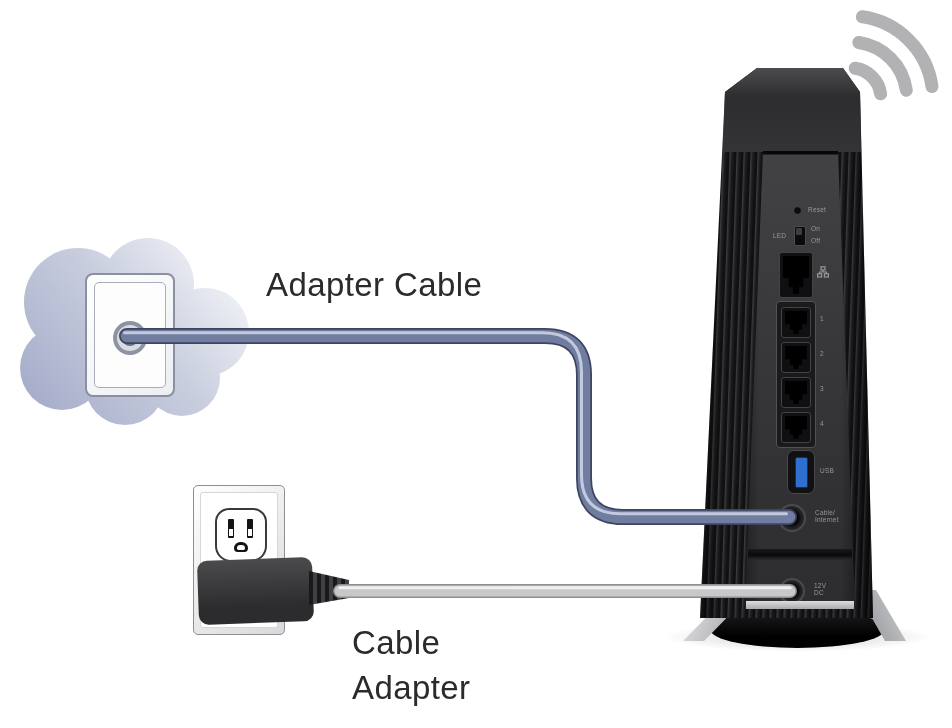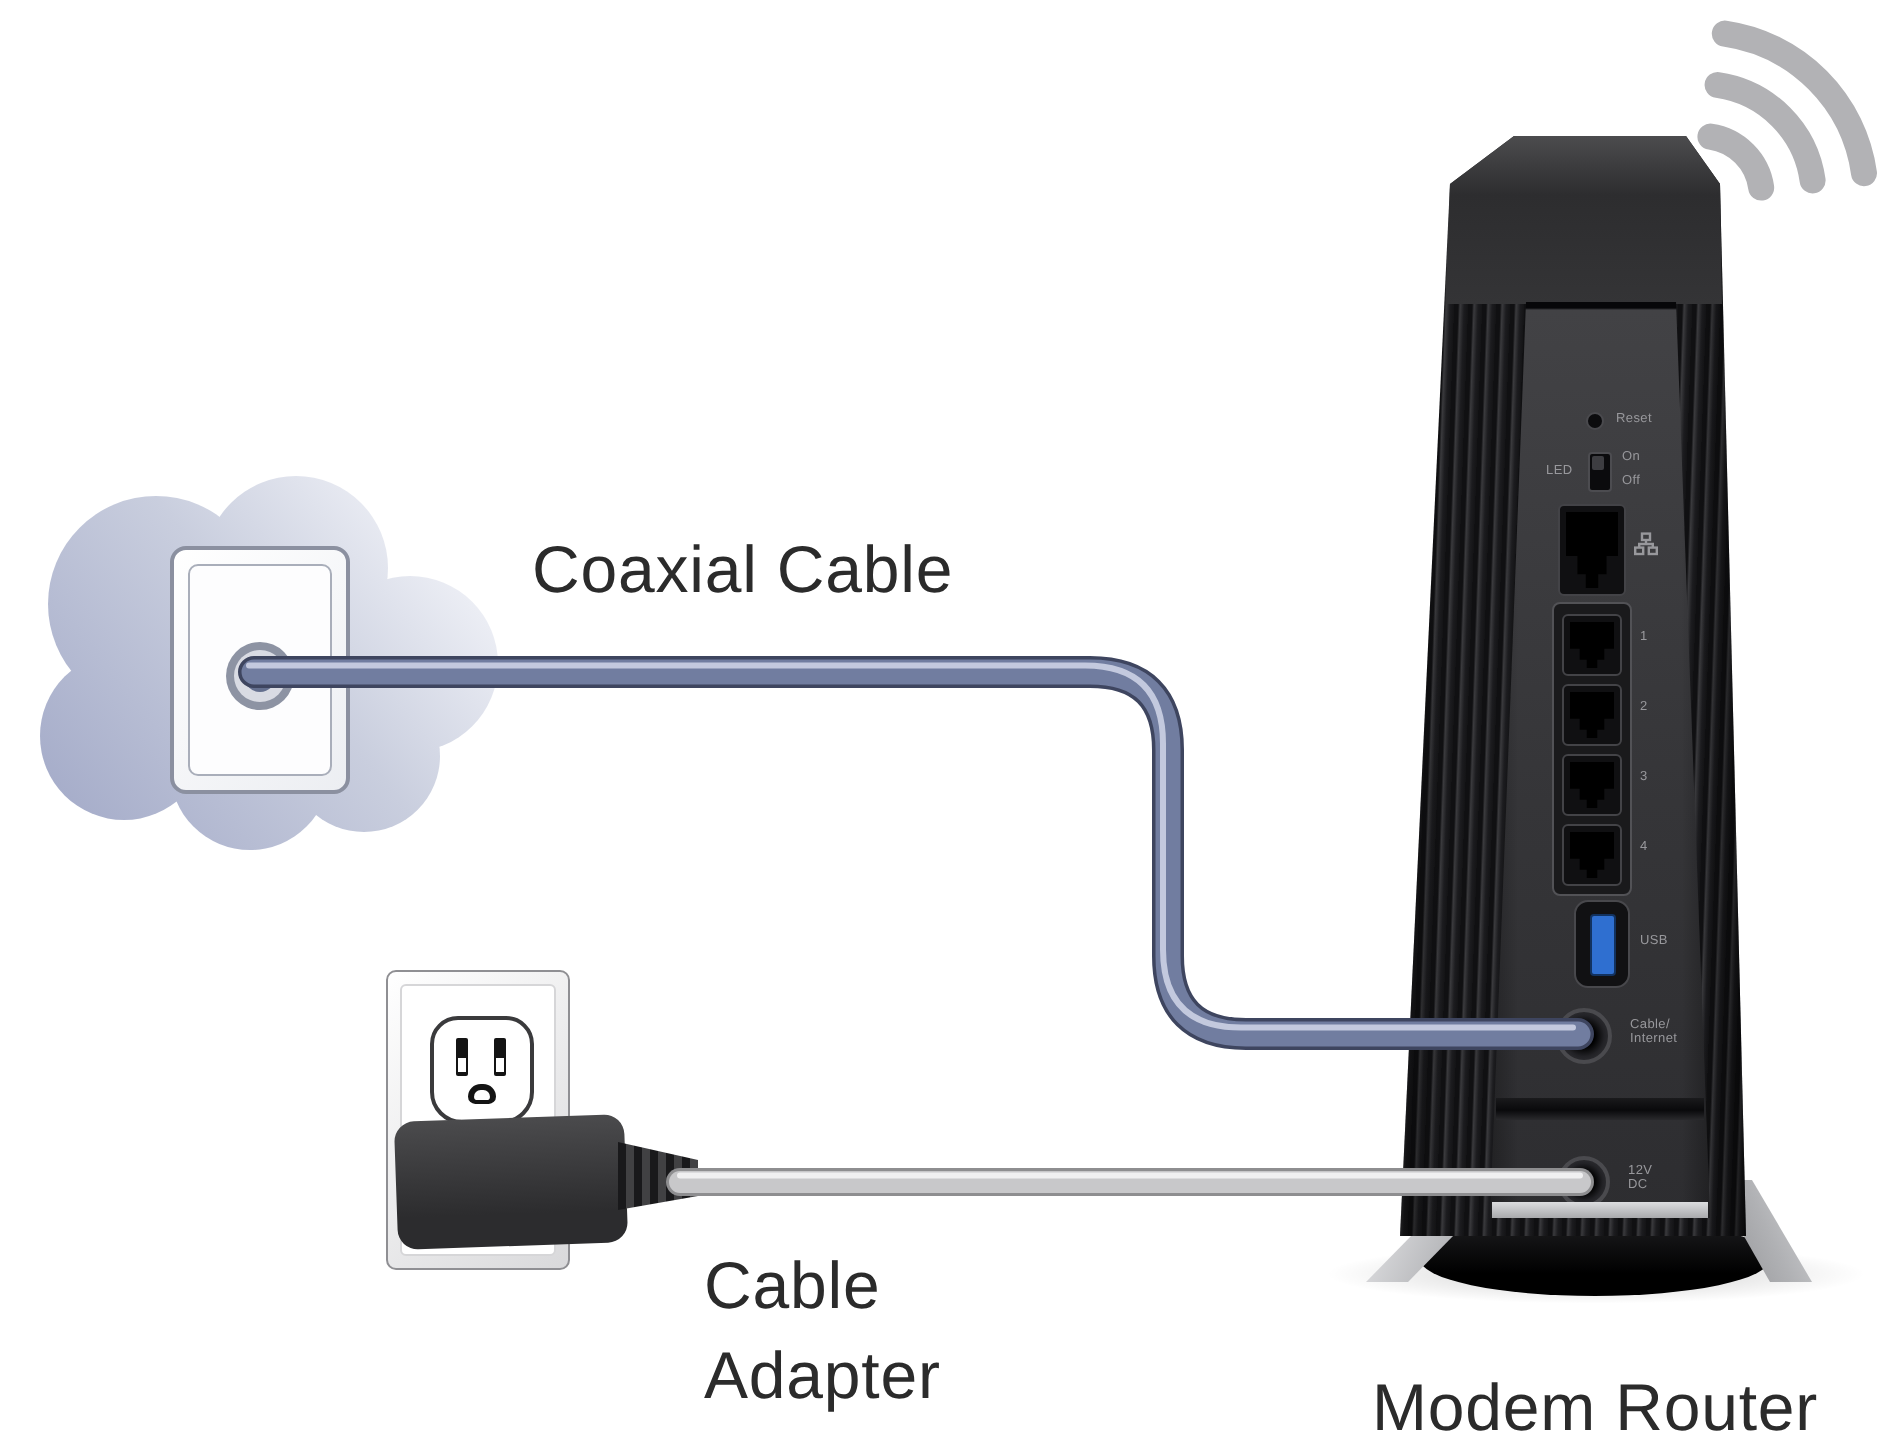--- a/index.html
+++ b/index.html
@@ -220,18 +220,17 @@
       <path d="M 127 336 L 545 336 Q 584 336 584 375 L 584 478 Q 584 517 623 517 L 789 517" stroke="#ccd2e4" stroke-width="3" opacity="0.9" transform="translate(-2.5,-3.2)"></path>
     </g>
 
     <g fill="none" stroke-linecap="round">
       <path d="M 340 591 L 790 591" stroke="#8e8e90" stroke-width="14"></path>
       <path d="M 340 591 L 790 591" stroke="#c8c8ca" stroke-width="11"></path>
       <path d="M 340 591 L 790 591" stroke="#f4f4f5" stroke-width="3" opacity="0.9" transform="translate(0,-3.2)"></path>
     </g>
   </svg>
 
-  <div class="caption" style="left:266px;top:262px;">Coaxial Cable</div>
+  <div class="caption" style="left:266px;top:262px;">Adapter Cable</div>
   <div class="caption" style="left:352px;top:620px;">Cable
 Adapter</div>
-  <div class="caption" style="left:686px;top:681px;">Modem Router</div>
 
 </div>
 
 </body></html>

